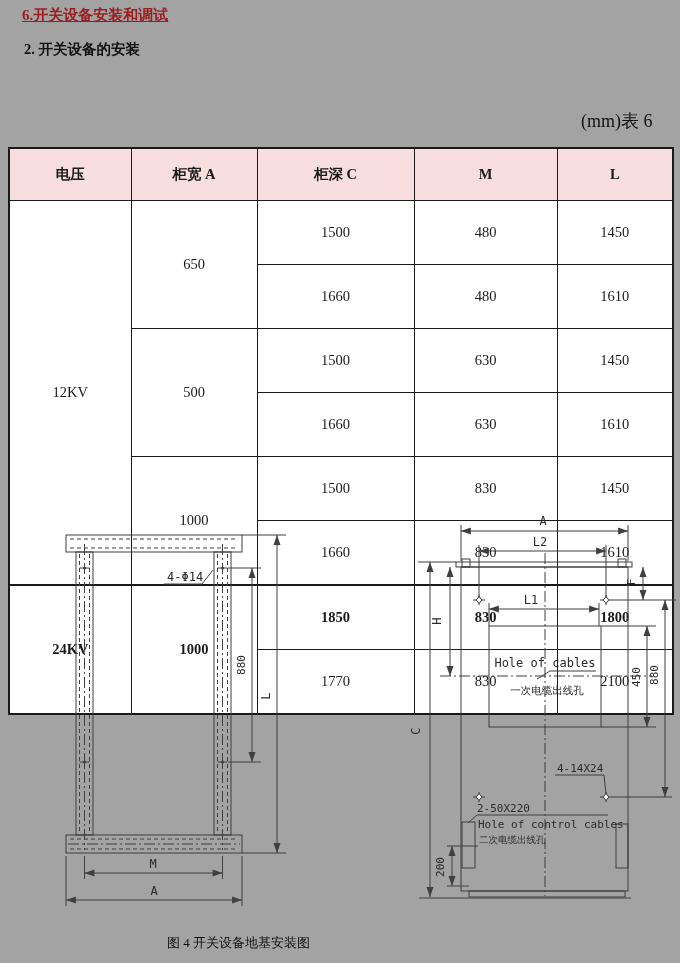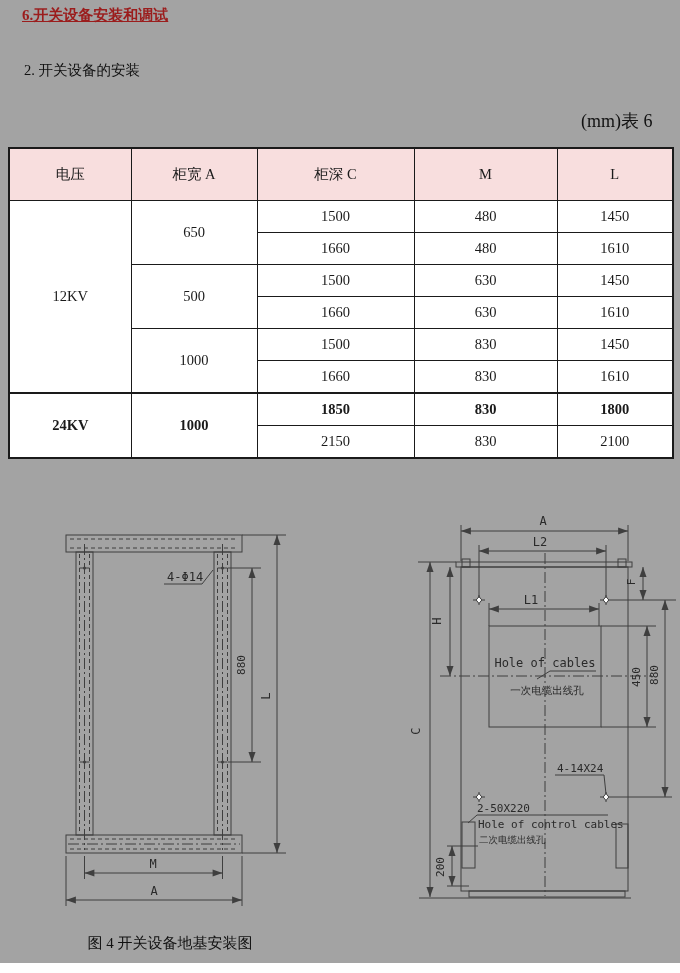--- a/index.html
+++ b/index.html
@@ -13,40 +13,40 @@
     position:relative;width:680px;height:963px;background:#a3a3a3;overflow:hidden;
     font-family:"Liberation Serif","DejaVu Serif",serif;color:#1a1a1a;
   }
   .heading{
     position:absolute;left:22px;top:6px;margin:0;
     font-size:15px;font-weight:bold;color:var(--heading_red);
     text-decoration:underline;
   }
   .bodyline{position:absolute;left:24px;margin:0;font-size:14.5px;color:#111;}
   .l1{top:29px;left:20px;}
-  .l2{top:61px;}
+  .l2{top:40px;font-weight:bold;}
   .l3{top:83px;}
   .mmtag{position:absolute;top:109px;left:581px;font-size:18px;color:#111;}
   table.dimtable{
     position:absolute;left:8px;top:147px;width:664px;
     border-collapse:collapse;table-layout:fixed;
     font-size:14.5px;
   }
   table.dimtable,table.dimtable th,table.dimtable td{border:1px solid var(--border_black);}
   table.dimtable{border:2px solid var(--border_black);}
   table.dimtable th{
-    background:var(--table_header_bg);height:51px;font-weight:normal;text-align:center;padding:0;
-  }
-  table.dimtable td{height:31px;text-align:center;padding:0;background:#fff;}
+    background:var(--table_header_bg);height:51px;font-weight:bold;text-align:center;padding:0;
+  }
+  table.dimtable td{height:31px;text-align:center;padding:16px;background:#fff;}
   tr.sep td{border-top:2px solid var(--border_black);font-weight:bold;}
   svg text{fill:#2a2a2a;}
   .dimtxt{font-family:"DejaVu Sans Mono","Liberation Mono",monospace;font-size:12px;}
   .dimnum{font-family:"DejaVu Sans Mono","Liberation Mono",monospace;font-size:11px;}
   .cadcjk{font-family:"Liberation Serif","DejaVu Serif",serif;font-size:10.5px;}
-  .caption{position:absolute;top:934px;width:280px;text-align:center;font-size:15px;color:#111;}
+  .caption{position:absolute;top:934px;width:280px;text-align:right;font-size:13px;color:#111;}
   .cap4{left:30px;}
   .cap5{left:400px;}
 </style>
 </head>
 <body>
 
 <div class="page">
 
   <h1 class="heading">6.开关设备安装和调试</h1>
   <p class="bodyline l2">2. 开关设备的安装</p>
@@ -105,21 +105,21 @@
         <td>1610</td>
       </tr>
       <tr class="sep">
         <td rowspan="2">24KV</td>
         <td rowspan="2">1000</td>
         <td>1850</td>
         <td>830</td>
         <td>1800</td>
       </tr>
       <tr>
-        <td>2150</td>
+        <td>1770</td>
         <td>830</td>
         <td>2100</td>
       </tr>
     </tbody>
   </table>
 
   <svg style="position:absolute;left:30px;top:500px;" width="280" height="420" viewBox="0 0 280 420" stroke="#3f3f3f" stroke-width="1" fill="none">
     <defs>
       <marker id="ar4" viewBox="0 0 10 8" refX="9.5" refY="4" markerWidth="11" markerHeight="9" orient="auto-start-reverse" markerUnits="userSpaceOnUse">
         <path d="M0.5,0.8 L9.5,4 L0.5,7.2 Z" fill="#3f3f3f" stroke="none"></path>

